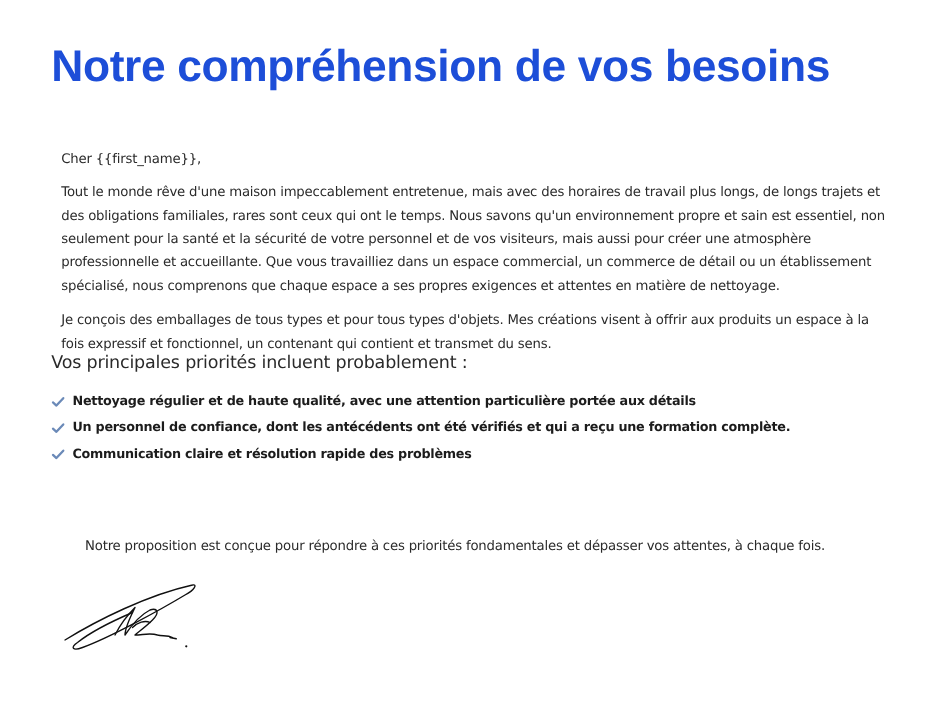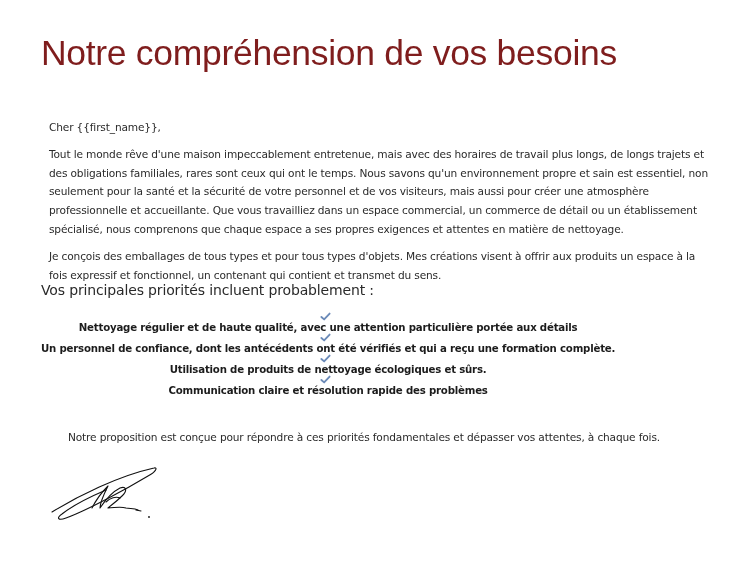--- a/index.html
+++ b/index.html
@@ -20,24 +20,24 @@
       left: 41px;
       top: 0;
       width: 670px;
     }
     .title {
       position: absolute;
       left: 0;
       top: 33px;
       margin: 0;
       font-family: "Liberation Sans", "DejaVu Sans", sans-serif;
-      font-weight: 400;
+      font-weight: 700;
       font-size: 35.5px;
       letter-spacing: -0.3px;
-      color: #7f1d1d;
+      color: #1d4ed8;
       white-space: nowrap;
     }
     .body-text {
       position: absolute;
       left: 0;
       top: 110px;
       width: 675px;
       font-size: 10.6px;
       line-height: 18.8px;
       color: #2a2a2a;
@@ -66,21 +66,20 @@
     }
     .priorities li {
       display: flex;
       align-items: center;
       height: 21px;
       font-size: 10.2px;
       font-weight: 700;
       color: #1c1c1c;
       letter-spacing: -0.2px;
       white-space: nowrap;
-      flex-direction: column;
     }
     .check {
       width: 11px;
       height: 11px;
       margin-right: 6px;
       flex: 0 0 auto;
       display: inline-block;
     }
     .closing {
       position: absolute;
@@ -126,26 +125,20 @@
     <li>
       <svg class="check" viewBox="0 0 12 12">
           <path d="M1.5 6.5 L4.5 9.2 L10.5 2.8" fill="none" stroke="#6b8ab8" stroke-width="2" stroke-linecap="round" stroke-linejoin="round"></path>
         </svg>
       <span>Un personnel de confiance, dont les antécédents ont été vérifiés et qui a reçu une formation complète.</span>
     </li>
     <li>
       <svg class="check" viewBox="0 0 12 12">
           <path d="M1.5 6.5 L4.5 9.2 L10.5 2.8" fill="none" stroke="#6b8ab8" stroke-width="2" stroke-linecap="round" stroke-linejoin="round"></path>
         </svg>
-      <span>Utilisation de produits de nettoyage écologiques et sûrs.</span>
-    </li>
-    <li>
-      <svg class="check" viewBox="0 0 12 12">
-          <path d="M1.5 6.5 L4.5 9.2 L10.5 2.8" fill="none" stroke="#6b8ab8" stroke-width="2" stroke-linecap="round" stroke-linejoin="round"></path>
-        </svg>
       <span>Communication claire et résolution rapide des problèmes</span>
     </li>
   </ul>
 
   <div class="closing">Notre proposition est conçue pour répondre à ces priorités fondamentales et dépasser vos attentes, à chaque fois.</div>
 </div>
 
 <svg class="signature" viewBox="0 0 112 64">
   <g fill="none" stroke="#111111" stroke-width="1.1" stroke-linecap="round" stroke-linejoin="round">
 

